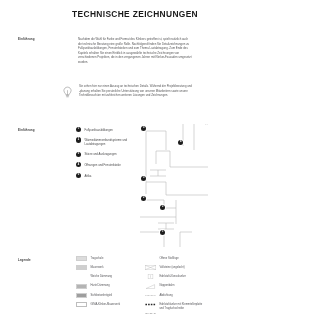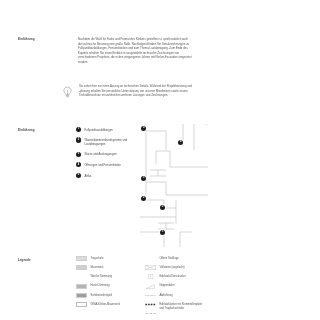--- a/index.html
+++ b/index.html
@@ -65,20 +65,21 @@
   .sw{flex:0 0 auto;width:11px;height:5px;box-sizing:border-box;}
   .lg-text{font-size:2.65px;line-height:1.38;color:#56565a;padding-top:0.5px;}
 
   .sw-solid{border:0.4px solid #cfcfcf;}
 </style>
 </head>
 <body>
 
 <div class="page">
 
+  <div class="title">TECHNISCHE ZEICHNUNGEN</div>
 
   <div class="sec-label" style="top:37px;">Einführung</div>
   <div class="intro">Nachdem die Wahl für Farbe und Format des Klinkers getroffen ist, spielt natürlich auch die technische Beratung eine große Rolle. Nachfolgend finden Sie Detailzeichnungen zu Fußpunktausbildungen, Fensterbänken und zum Thema Lastabtragung. Zum Ende des Kapitels erhalten Sie einen Einblick in ausgewählte technische Zeichnungen von verschiedenen Projekten, die in den vergangenen Jahren mit Klinker-Fassaden umgesetzt wurden.</div>
 
   <div class="tip">
     <div class="tip-icon">
       <svg width="11" height="13" viewBox="0 0 11 13">
         <path d="M5.5 1.1c-2.0 0-3.6 1.6-3.6 3.5 0 1.3 0.7 2.1 1.3 2.8 0.4 0.5 0.7 0.9 0.7 1.4h3.2c0-0.5 0.3-0.9 0.7-1.4 0.6-0.7 1.3-1.5 1.3-2.8 0-1.9-1.6-3.5-3.6-3.5z" fill="none" stroke="#7a7a7a" stroke-width="0.5"></path>
         <line x1="3.9" y1="9.7" x2="7.1" y2="9.7" stroke="#7a7a7a" stroke-width="0.5"></line>
         <line x1="4.3" y1="10.8" x2="6.7" y2="10.8" stroke="#7a7a7a" stroke-width="0.5"></line>

